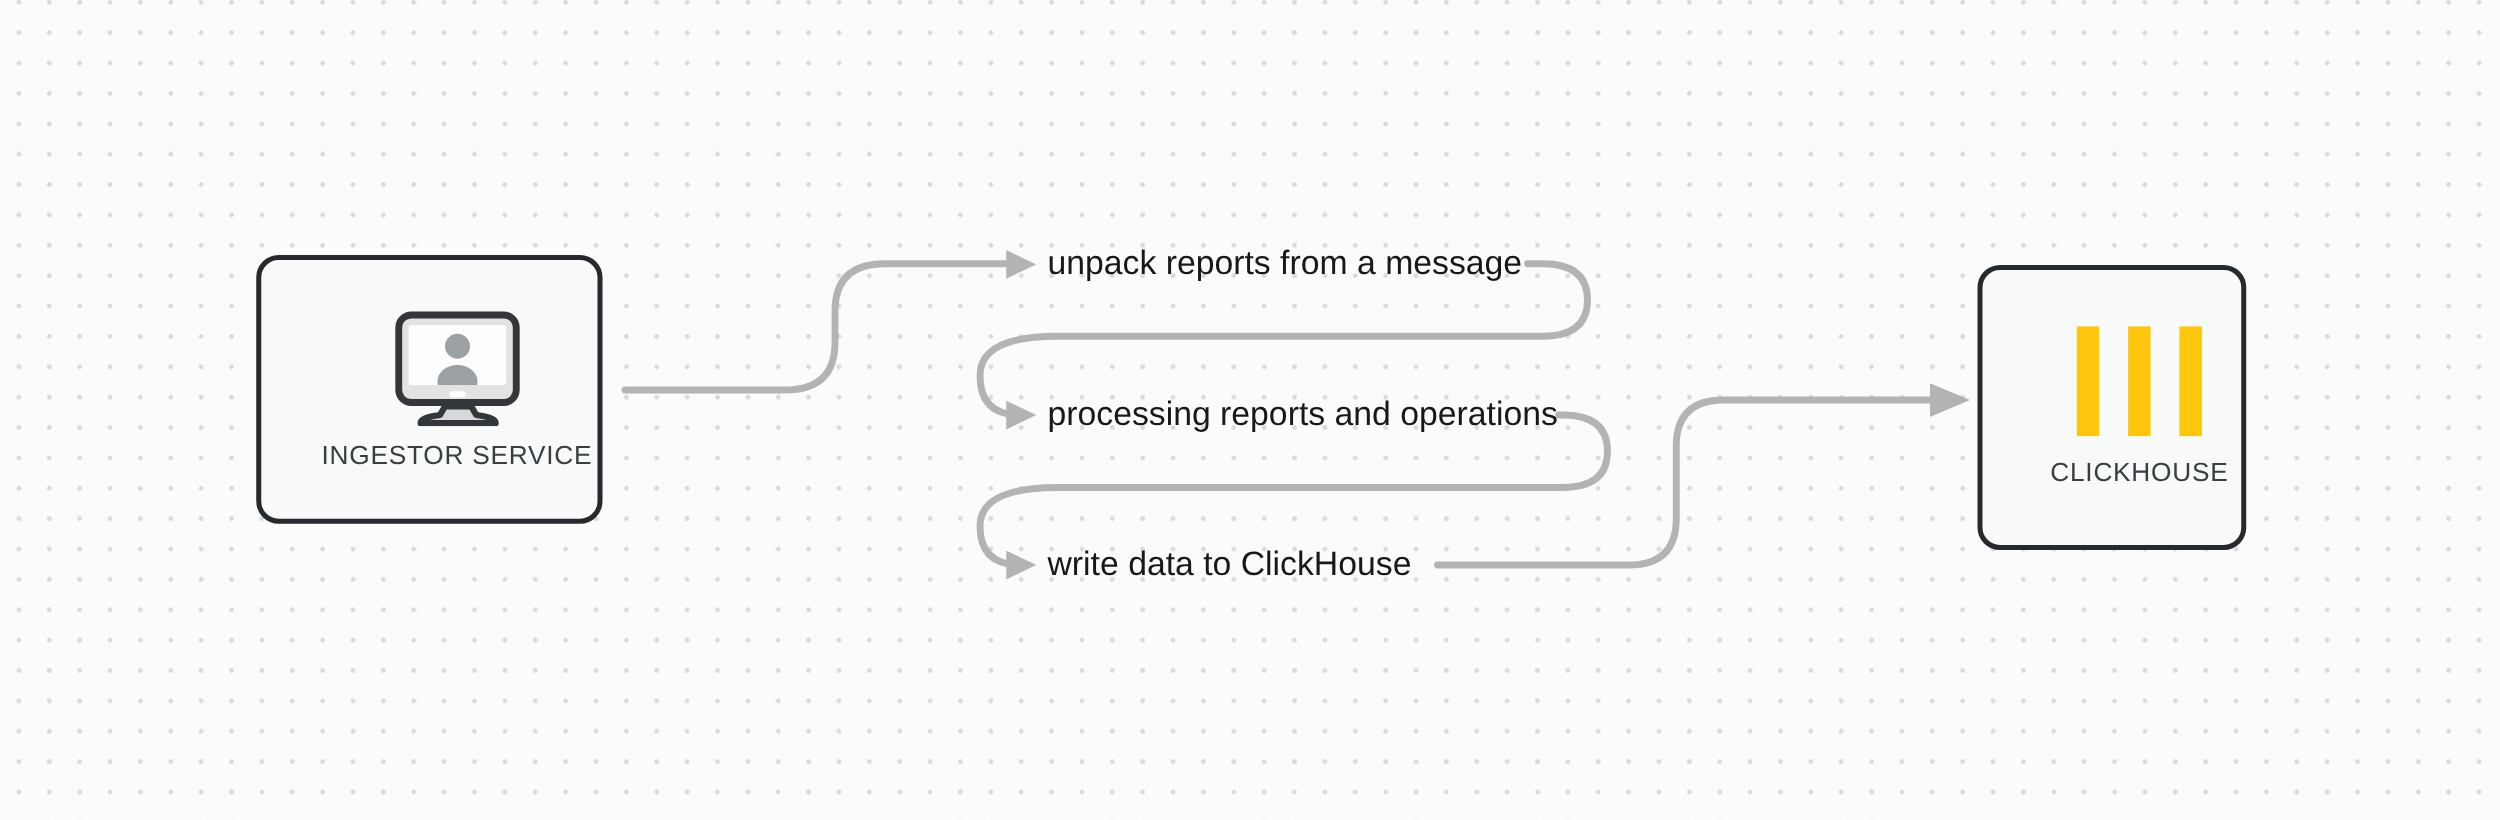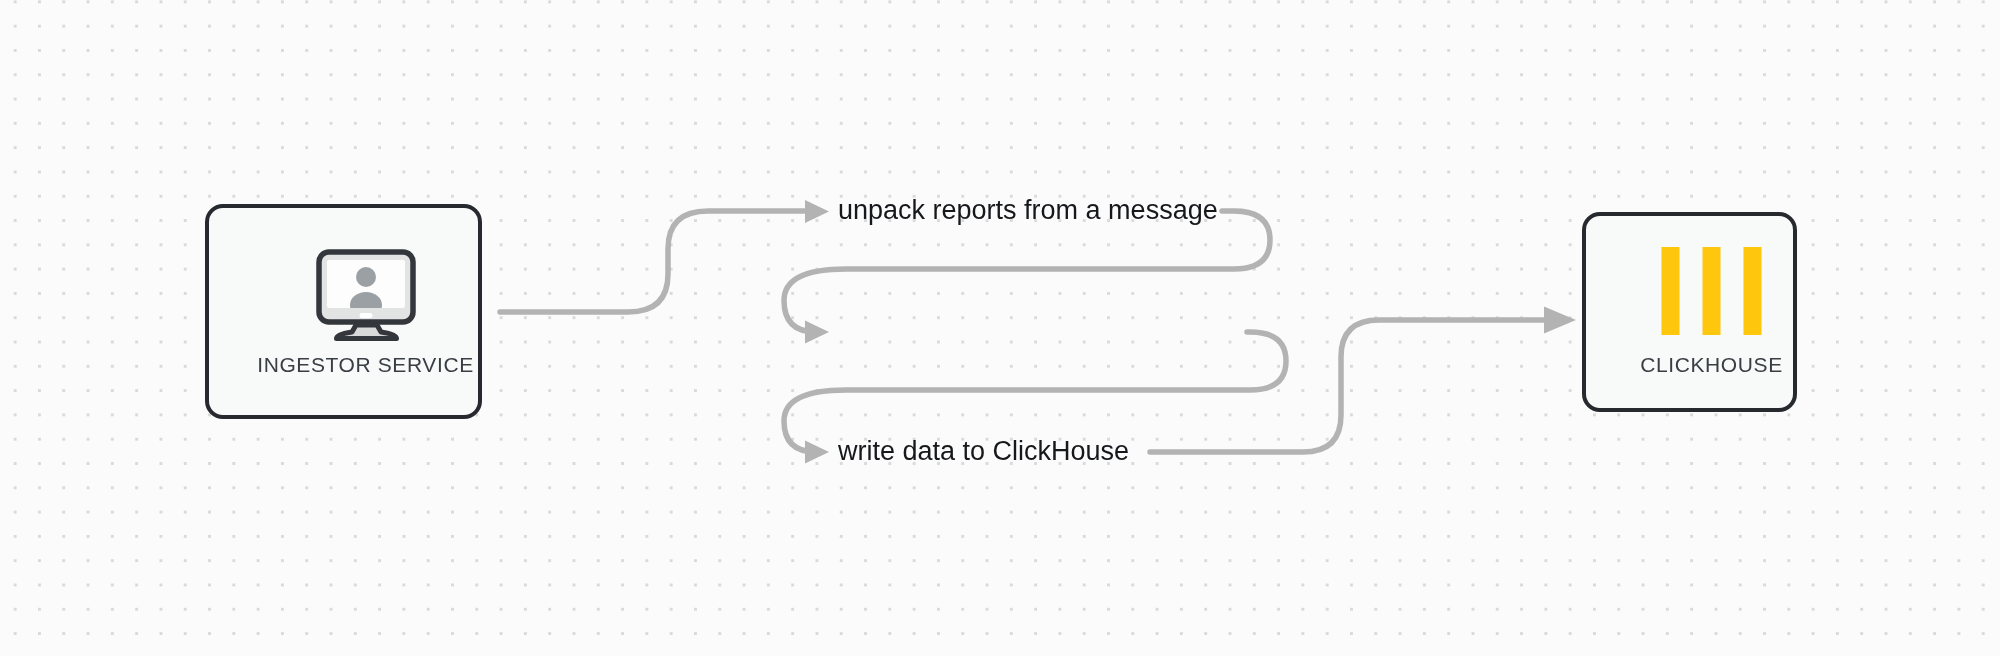--- a/index.html
+++ b/index.html
@@ -46,21 +46,21 @@
     border-radius: 18px;
     padding-left: 44px;
   }
   .node-ingestor {
     left: 205px; top: 204px;
     width: 277px; height: 215px;
     gap: 12px;
   }
   .node-clickhouse {
     left: 1582px; top: 212px;
-    width: 215px; height: 200px;
+    width: 215px; height: 228px;
     gap: 18px;
   }
   .node-label {
     font-size: 21px;
     line-height: 24px;
     letter-spacing: 0.6px;
     color: #393e44;
     white-space: nowrap;
   }
   .step-label {
@@ -117,15 +117,16 @@
   <div class="node node-clickhouse">
     <svg width="101" height="88" viewBox="0 0 101 88">
       <rect x="0.5" y="0" width="18" height="88" fill="#fec70e"></rect>
       <rect x="41.5" y="0" width="18" height="88" fill="#fec70e"></rect>
       <rect x="82.5" y="0" width="18" height="88" fill="#fec70e"></rect>
     </svg>
     <div class="node-label">CLICKHOUSE</div>
   </div>
 
   <div class="step-label step-1">unpack reports from a message</div>
+  <div class="step-label step-2">processing reports and operations</div>
   <div class="step-label step-3">write data to ClickHouse</div>
 
 </div>
 
 </body></html>

